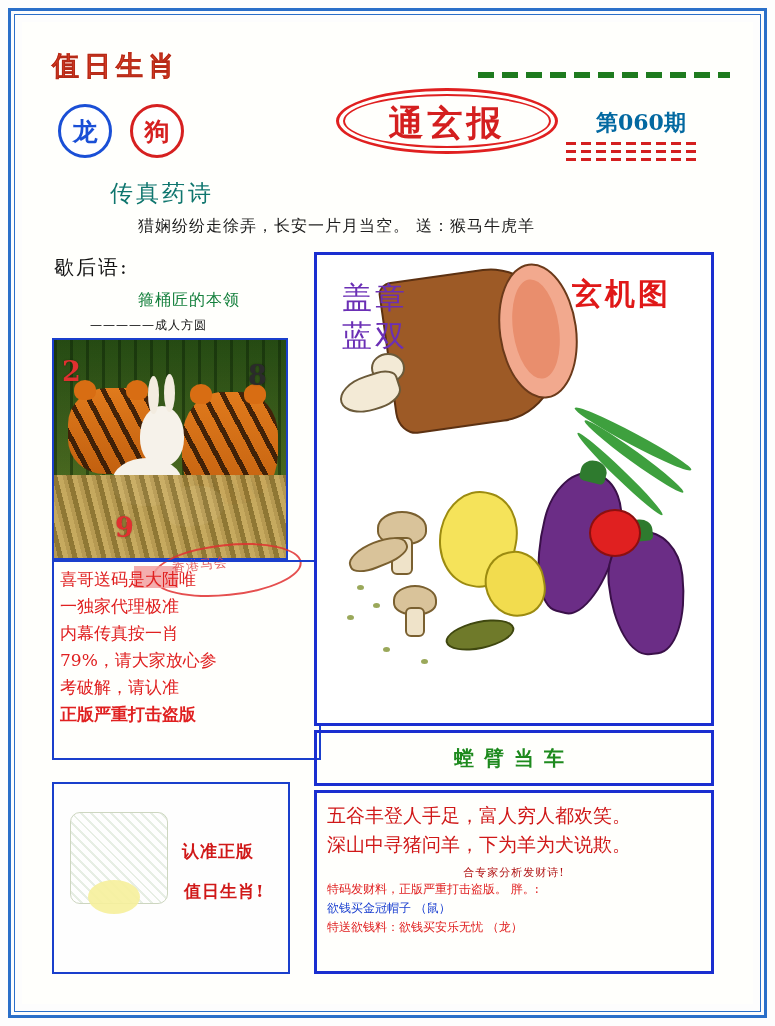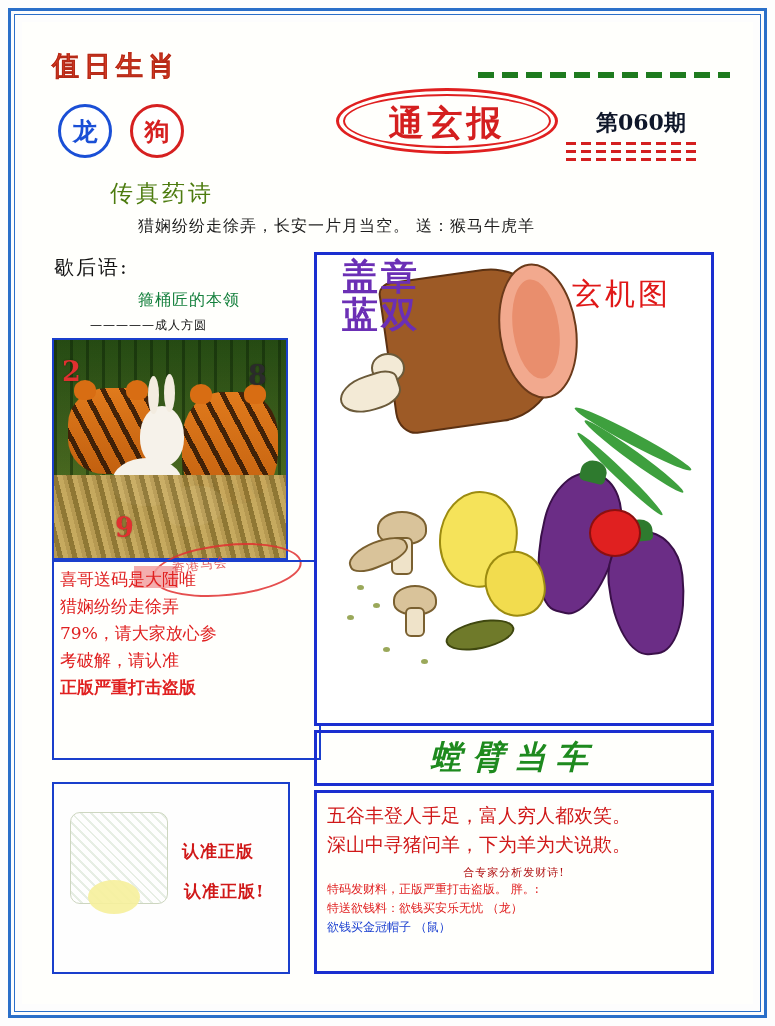--- a/index.html
+++ b/index.html
@@ -83,21 +83,21 @@
   }
   .zodiac-badge.blue { color: #1a4fd6; border-color: #1a4fd6; }
   .zodiac-badge.red  { color: #d62020; border-color: #d62020; }
 
   .chuanzhen {
     position: absolute;
     left: 110px;
     top: 178px;
     font-family: "DejaVu Serif", serif;
     font-size: 23px;
-    color: #4d7c0f;
+    color: #0f766e;
     letter-spacing: 3px;
   }
 
   
   .logo-wrap {
     position: absolute;
     left: 336px;
     top: 88px;
     width: 228px;
     height: 72px;
@@ -129,21 +129,21 @@
     color: #d41f1f;
     letter-spacing: 4px;
   }
   .issue-no {
     position: absolute;
     left: 596px;
     top: 108px;
     font-family: "DejaVu Serif", serif;
     font-size: 22px;
     font-weight: bold;
-    color: #0f172a;
+    color: #0369a1;
   }
   .dash-green {
     position: absolute;
     left: 478px;
     top: 72px;
     width: 252px;
     height: 6px;
     background: repeating-linear-gradient(to right, #1e7b1e 0 16px, transparent 16px 24px);
   }
   .dash-red1 {
@@ -392,58 +392,57 @@
     top: 252px;
     width: 400px;
     height: 474px;
     border: 3px solid #1a2fd0;
     box-sizing: border-box;
     background: #ffffff;
   }
   .gaizhang {
     position: absolute;
     left: 342px;
-    top: 257px;
-    font-family: "DejaVu Serif", serif;
-    font-size: 36px;
-    font-weight: bold;
+    top: 279px;
+    font-family: "DejaVu Serif", serif;
+    font-size: 30px;
+    font-weight: normal;
     color: #6b2fb5;
     letter-spacing: 3px;
     line-height: 38px;
   }
   .xuanjitu {
     position: absolute;
     left: 572px;
     top: 274px;
     font-family: "DejaVu Serif", serif;
     font-size: 30px;
-    font-weight: normal;
+    font-weight: bold;
     color: #e01818;
     letter-spacing: 3px;
   }
 
   .tanglang-box {
     position: absolute;
     left: 314px;
     top: 730px;
     width: 400px;
     height: 56px;
     border: 3px solid #1a2fd0;
     box-sizing: border-box;
     display: flex;
     align-items: center;
     justify-content: center;
   }
   .tanglang {
     font-family: "DejaVu Serif", serif;
-    font-size: 32px;
+    font-size: 20px;
     font-weight: bold;
     color: #1e8a1e;
     letter-spacing: 10px;
-    font-style: italic;
   }
 
   .verse-box {
     position: absolute;
     left: 314px;
     top: 790px;
     width: 400px;
     height: 184px;
     border: 3px solid #1a2fd0;
     box-sizing: border-box;
@@ -664,31 +663,32 @@
   <div class="num-ov n2">2</div>
   <div class="num-ov n8">8</div>
   <div class="num-ov n9">9</div>
 
   <div class="stamp-oval"></div>
   <div class="stamp-pink"></div>
   <div class="stamp-text">香港马会</div>
 
   <div class="red-block">
     <div class="red-line">喜哥送码是大陆唯</div>
-    <div class="red-line">猎娴纷纷走徐弄</div>
+    <div class="red-line">一独家代理极准</div>
+    <div class="red-line">内幕传真按一肖</div>
     <div class="red-line">79%，请大家放心参</div>
     <div class="red-line">考破解，请认准</div>
     <div class="red-line last">正版严重打击盗版</div>
   </div>
 
   <div class="lightbox">
     <div class="lb-sketch"></div>
     <div class="lb-blob"></div>
     <div class="lb-t1">认准正版</div>
-    <div class="lb-t2">认准正版!</div>
+    <div class="lb-t2">值日生肖!</div>
   </div>
 
   <div class="right-img-box">
     <div class="ham-body"></div>
     <div class="ham-cut"></div>
     <div class="ham-cut-in"></div>
     <div class="ham-knob"></div>
     <div class="ham-bone"></div>
 
     <div class="scallion" style="left:250px;top:178px;width:132px;height:12px;transform:rotate(28deg);"></div>
@@ -728,17 +728,17 @@
 
   <div class="tanglang-box">
     <div class="tanglang">螳臂当车</div>
   </div>
 
   <div class="verse-box">
     <div class="verse-line">五谷丰登人手足，富人穷人都欢笑。</div>
     <div class="verse-line">深山中寻猪问羊，下为羊为犬说欺。</div>
     <div class="verse-sub">合专家分析发财诗!</div>
     <div class="verse-small">特码发财料，正版严重打击盗版。 胖。:</div>
+    <div class="verse-small blue">欲钱买金冠帽子   （鼠）</div>
     <div class="verse-small">特送欲钱料：欲钱买安乐无忧  （龙）</div>
-    <div class="verse-small blue">欲钱买金冠帽子   （鼠）</div>
   </div>
 
 </div>
 
 </body></html>

